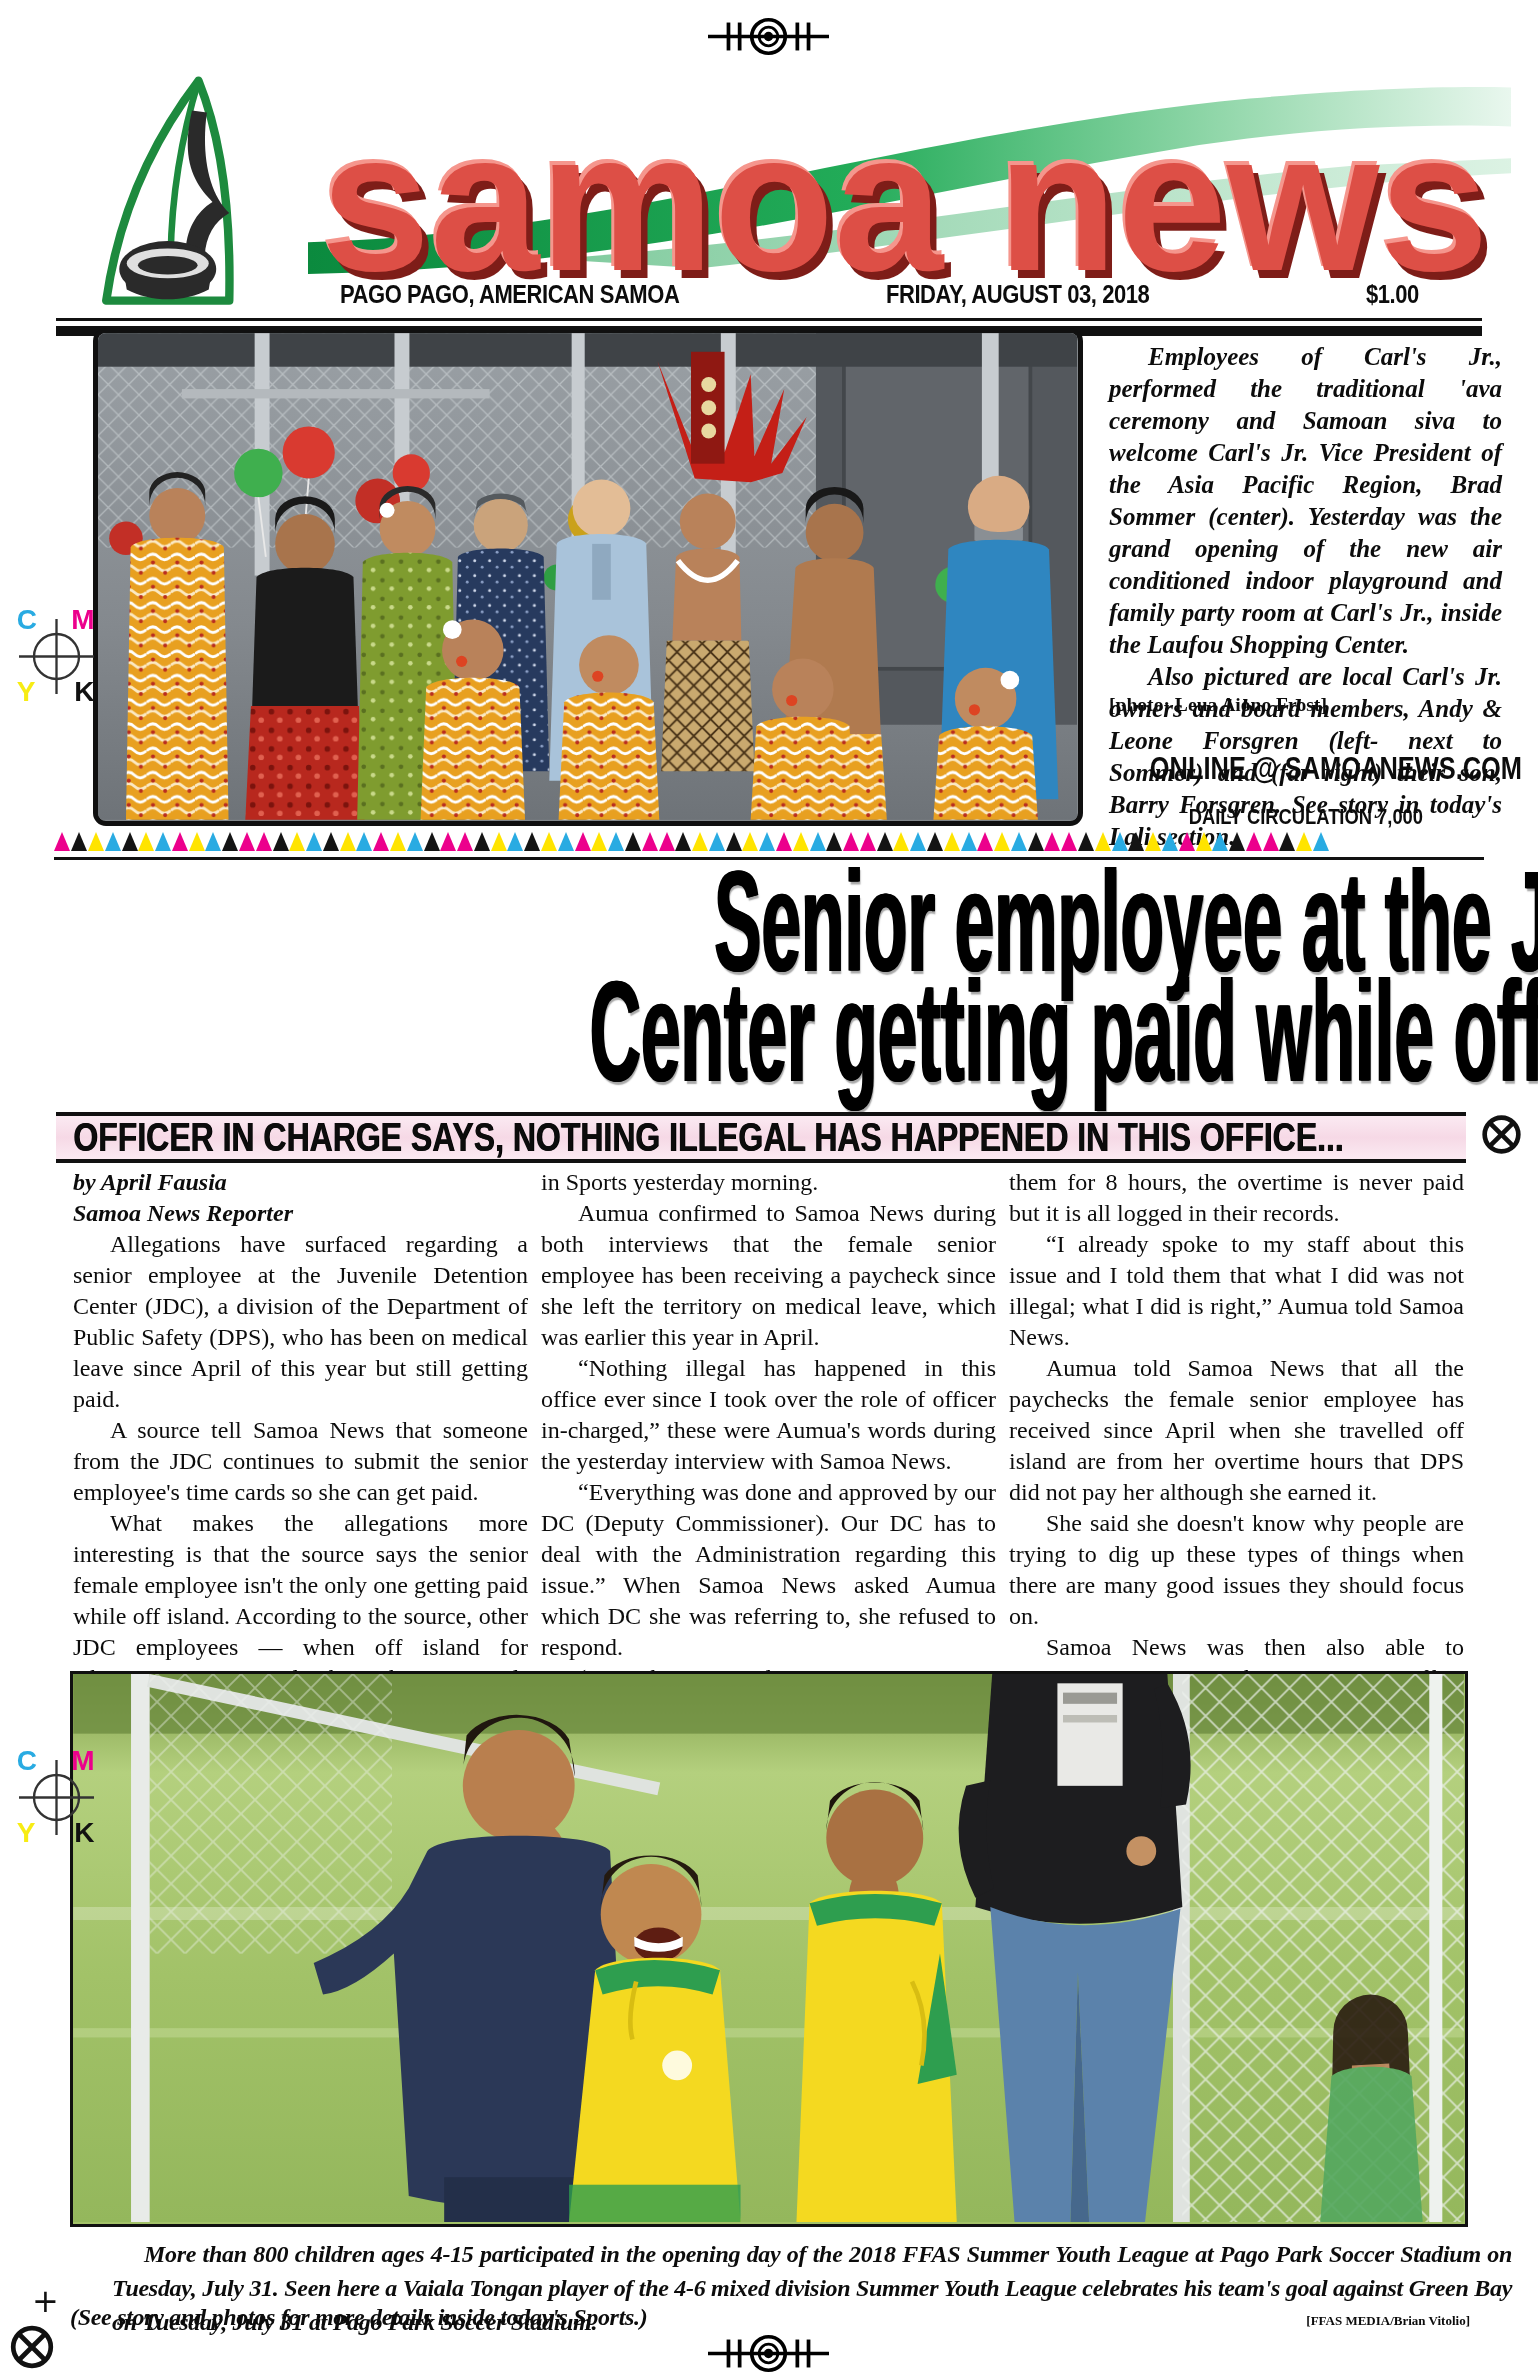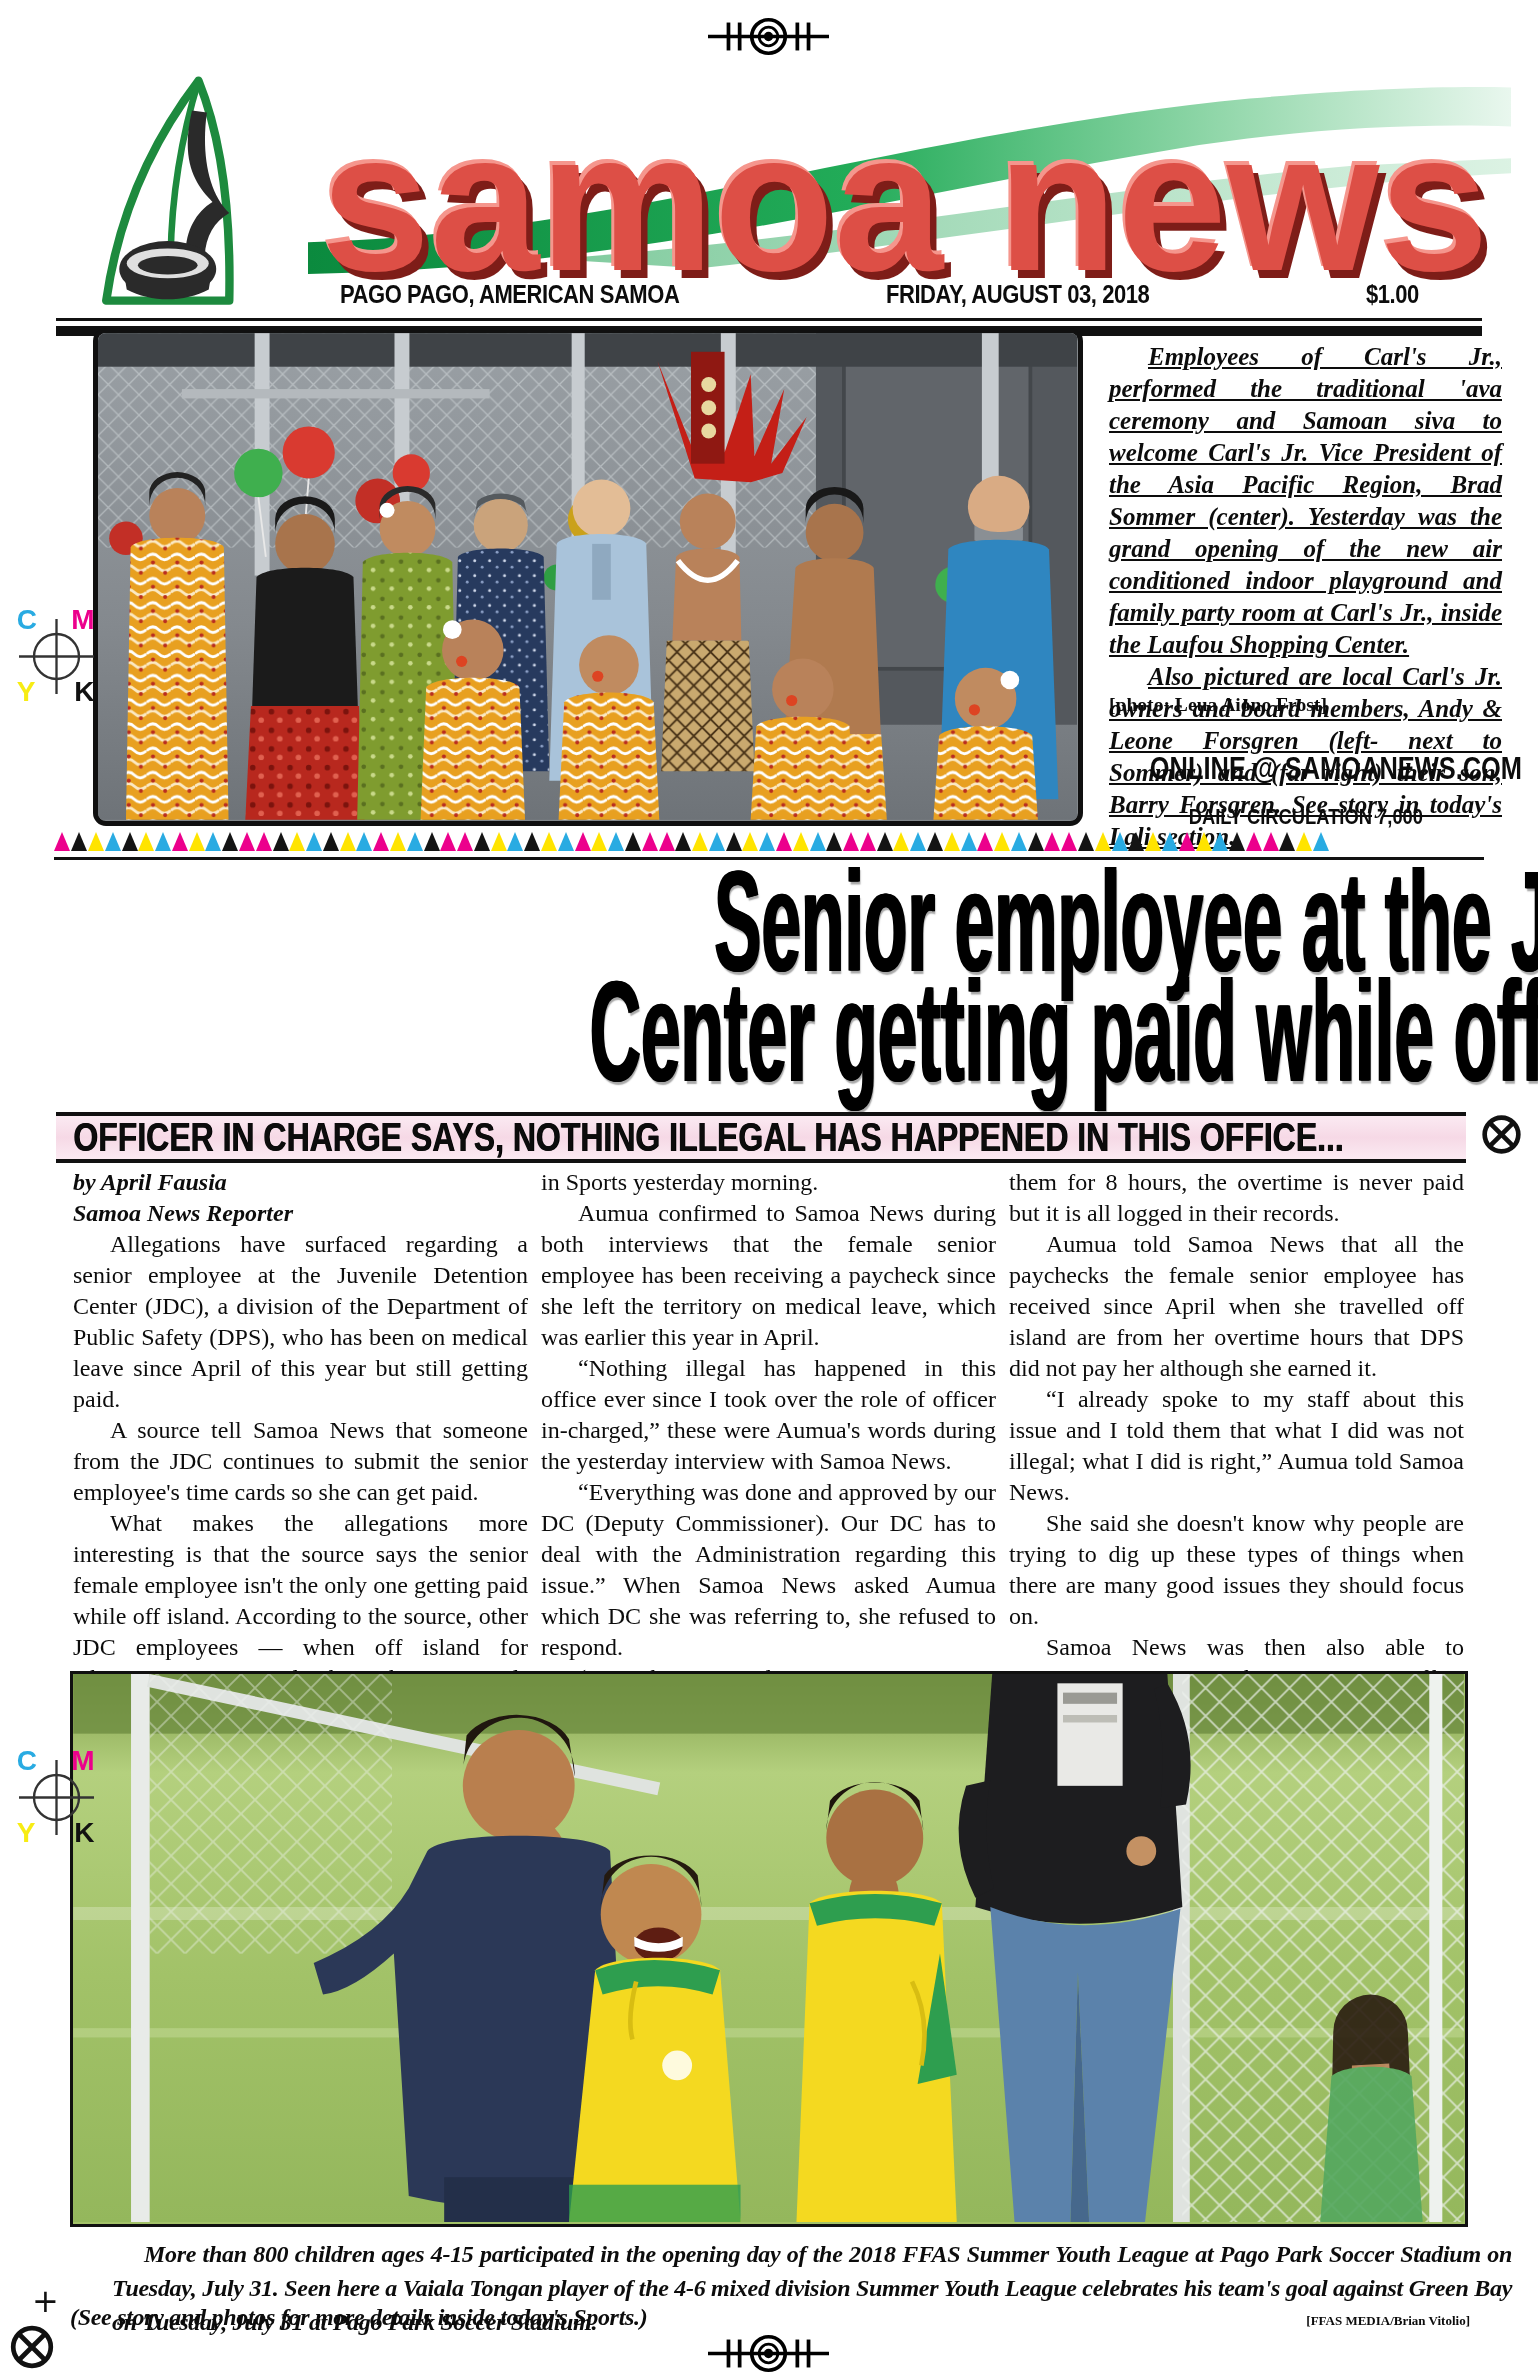--- a/index.html
+++ b/index.html
@@ -24,21 +24,21 @@
   #dateline .seg{display:inline-block;transform:scaleX(.88);transform-origin:left;white-space:nowrap;letter-spacing:-0.5px;}
   #rule-thin{left:56px;top:318px;width:1426px;height:2.8px;background:#111;}
   #rule-thick{left:56px;top:326px;width:1426px;height:10.3px;background:#111;}
 
   
   #photo1{left:93px;top:328px;width:990px;height:498px;border:5.6px solid #101010;border-radius:13px;
           overflow:hidden;box-sizing:border-box;background:#83888c;}
   
   #topcap{left:1109px;top:341px;width:393px;font-size:25px;line-height:32px;font-style:italic;font-weight:bold;
           text-align:justify;}
-  #topcap p{margin:0;text-indent:39px;text-decoration:underline;}
+  #topcap p{margin:0;text-indent:39px;}
   #topcap-credit{left:1109px;top:694px;width:393px;text-align:left;font-size:19.6px;font-weight:bold;}
   #online{left:1109px;top:751px;width:393px;text-align:center;font-family:"Liberation Sans",sans-serif;
           font-weight:bold;font-size:31px;}
   #online .seg,#circ .seg{display:inline-block;transform:scaleX(.82);transform-origin:center;white-space:nowrap;}
   #circ{left:1109px;top:804px;width:393px;text-align:center;font-family:"Liberation Sans",sans-serif;
         font-weight:bold;font-size:22.4px;}
 
   
   #tristrip{left:54px;top:832px;width:1430px;height:22.4px;overflow:hidden;white-space:nowrap;}
   #tristrip .tri{display:inline-block;width:0;height:0;border-left:8.9px solid transparent;
@@ -333,22 +333,22 @@
   <div id="col2" class="col">
     <p class="noindent">in Sports yesterday morning.</p>
     <p>Aumua confirmed to Samoa News during both interviews that the female senior employee has been receiving a paycheck since she left the territory on medical leave, which was earlier this year in April.</p>
     <p>“Nothing illegal has happened in this office ever since I took over the role of officer in-charged,” these were Aumua's words during the yesterday interview with Samoa News.</p>
     <p>“Everything was done and approved by our DC (Deputy Commissioner). Our DC has to deal with the Administration regarding this issue.”  When Samoa News asked Aumua which DC she was referring to, she refused to respond.</p>
     <p>(DPS has two deputy commissioners: Vaimaga Maiava and Falana'ipupu Taase Sagapolutele).</p>
     <p>Aumua did speak about the shortage of manpower at the JDC and the fact that most of their employees, including the female senior employee, have to work over 12 hours per shift. She said that despite the fact that most of the staff works overtime, DPS only pays</p>
   </div>
   <div id="col3" class="col">
     <p class="noindent">them for 8 hours, the overtime is never paid but it is all logged in their records.</p>
+    <p>“I already spoke to my staff about this issue and I told them that what I did was not illegal; what I did is right,” Aumua told Samoa News.</p>
     <p>Aumua told Samoa News that all the paychecks the female senior employee has received since April when she travelled off island are from her overtime hours that DPS did not pay her although she earned it.</p>
-    <p>“I already spoke to my staff about this issue and I told them that what I did was not illegal; what I did is right,” Aumua told Samoa News.</p>
     <p>She said she doesn't know why people are trying to dig up these types of things when there are many good issues they should focus on.</p>
     <p>Samoa News was then also able to interview Aumua at the JDC main office yesterday morning, in the presence of a female employee.</p>
     <p>During the interview, Aumua again confirmed to Samoa News that the female senior employee who has been off island since April is still getting paid. But this time, Aumua said the female senior employee is being paid under her sick leave hours.</p>
     <div id="continued">(Continued on page 4)</div>
   </div>
 
   <div id="photo2" class="abs">
     <svg width="1391" height="548" viewBox="0 0 1492 588">
       <defs>
         <linearGradient id="field" x1="0" y1="0" x2="0" y2="1">

